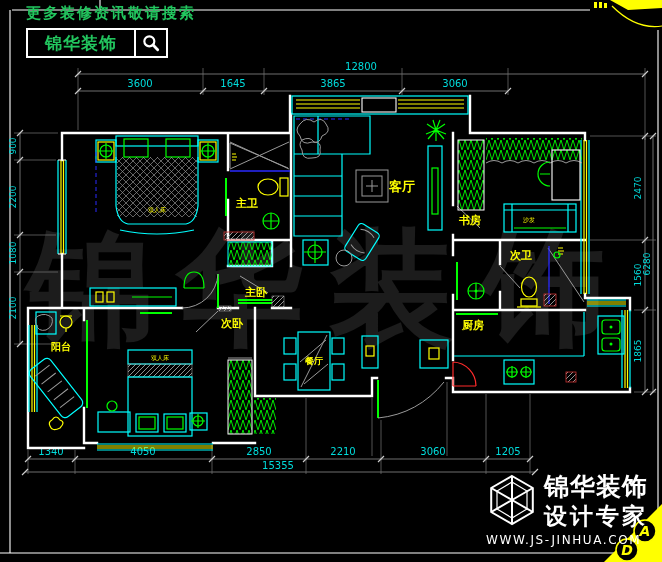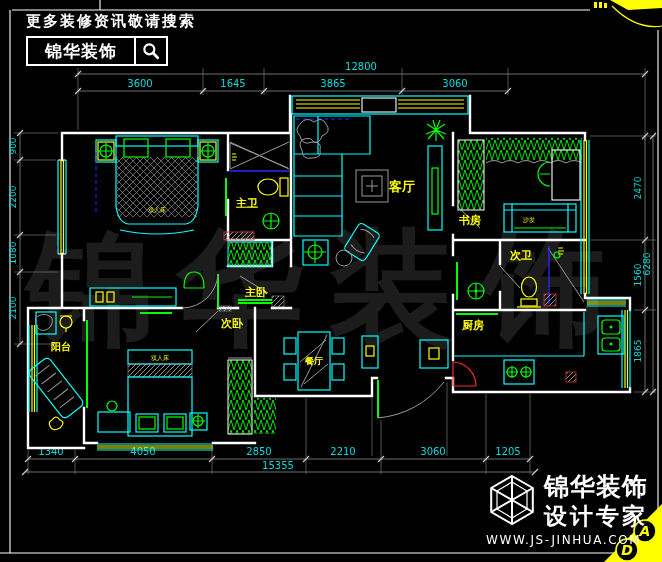--- a/index.html
+++ b/index.html
@@ -17,21 +17,21 @@
   .g{stroke:#00ff00;stroke-width:1.2;fill:none;}
   .g2{stroke:#00ff00;stroke-width:2;fill:none;}
   .y{stroke:#ffff00;stroke-width:1.2;fill:none;}
   .gr{stroke:#9a9a9a;stroke-width:1;fill:none;}
   .dl{stroke:#8a8a8a;stroke-width:0.8;fill:none;}
   .ext{stroke:#777;stroke-width:0.7;fill:none;}
   .tick{stroke:#cccccc;stroke-width:1.2;}
   .red{stroke:#ff2b2b;stroke-width:1.2;fill:none;}
   .blue{stroke:#2a2aff;stroke-width:1.3;fill:none;}
   .bdash{stroke:#2a2aff;stroke-width:1;stroke-dasharray:4 3;fill:none;}
-  .top-brand{position:absolute;left:26px;top:12px;color:#ffffff;}
+  .top-brand{position:absolute;left:26px;top:4px;color:#22c55e;}
   .tagline{font-size:15px;font-weight:bold;letter-spacing:2px;white-space:nowrap;}
   .searchbox{margin-top:5px;width:138px;height:26px;border:2px solid #fff;display:flex;align-items:stretch;}
   .sb-text{flex:1;font-size:17px;font-weight:bold;line-height:26px;text-align:center;letter-spacing:1px;}
   .sb-div{width:2px;background:#fff;}
   .sb-icon{width:30px;display:flex;align-items:center;justify-content:center;}
   .bottom-brand{position:absolute;left:486px;top:472px;width:172px;color:#fff;}
   .bb-row{display:flex;align-items:flex-start;}
   .bb-text{margin-left:6px;}
   .bb-brand{font-size:25px;font-weight:bold;letter-spacing:1px;line-height:30px;white-space:nowrap;}
   .bb-sub{font-size:23px;font-weight:bold;letter-spacing:3px;line-height:28px;white-space:nowrap;}

